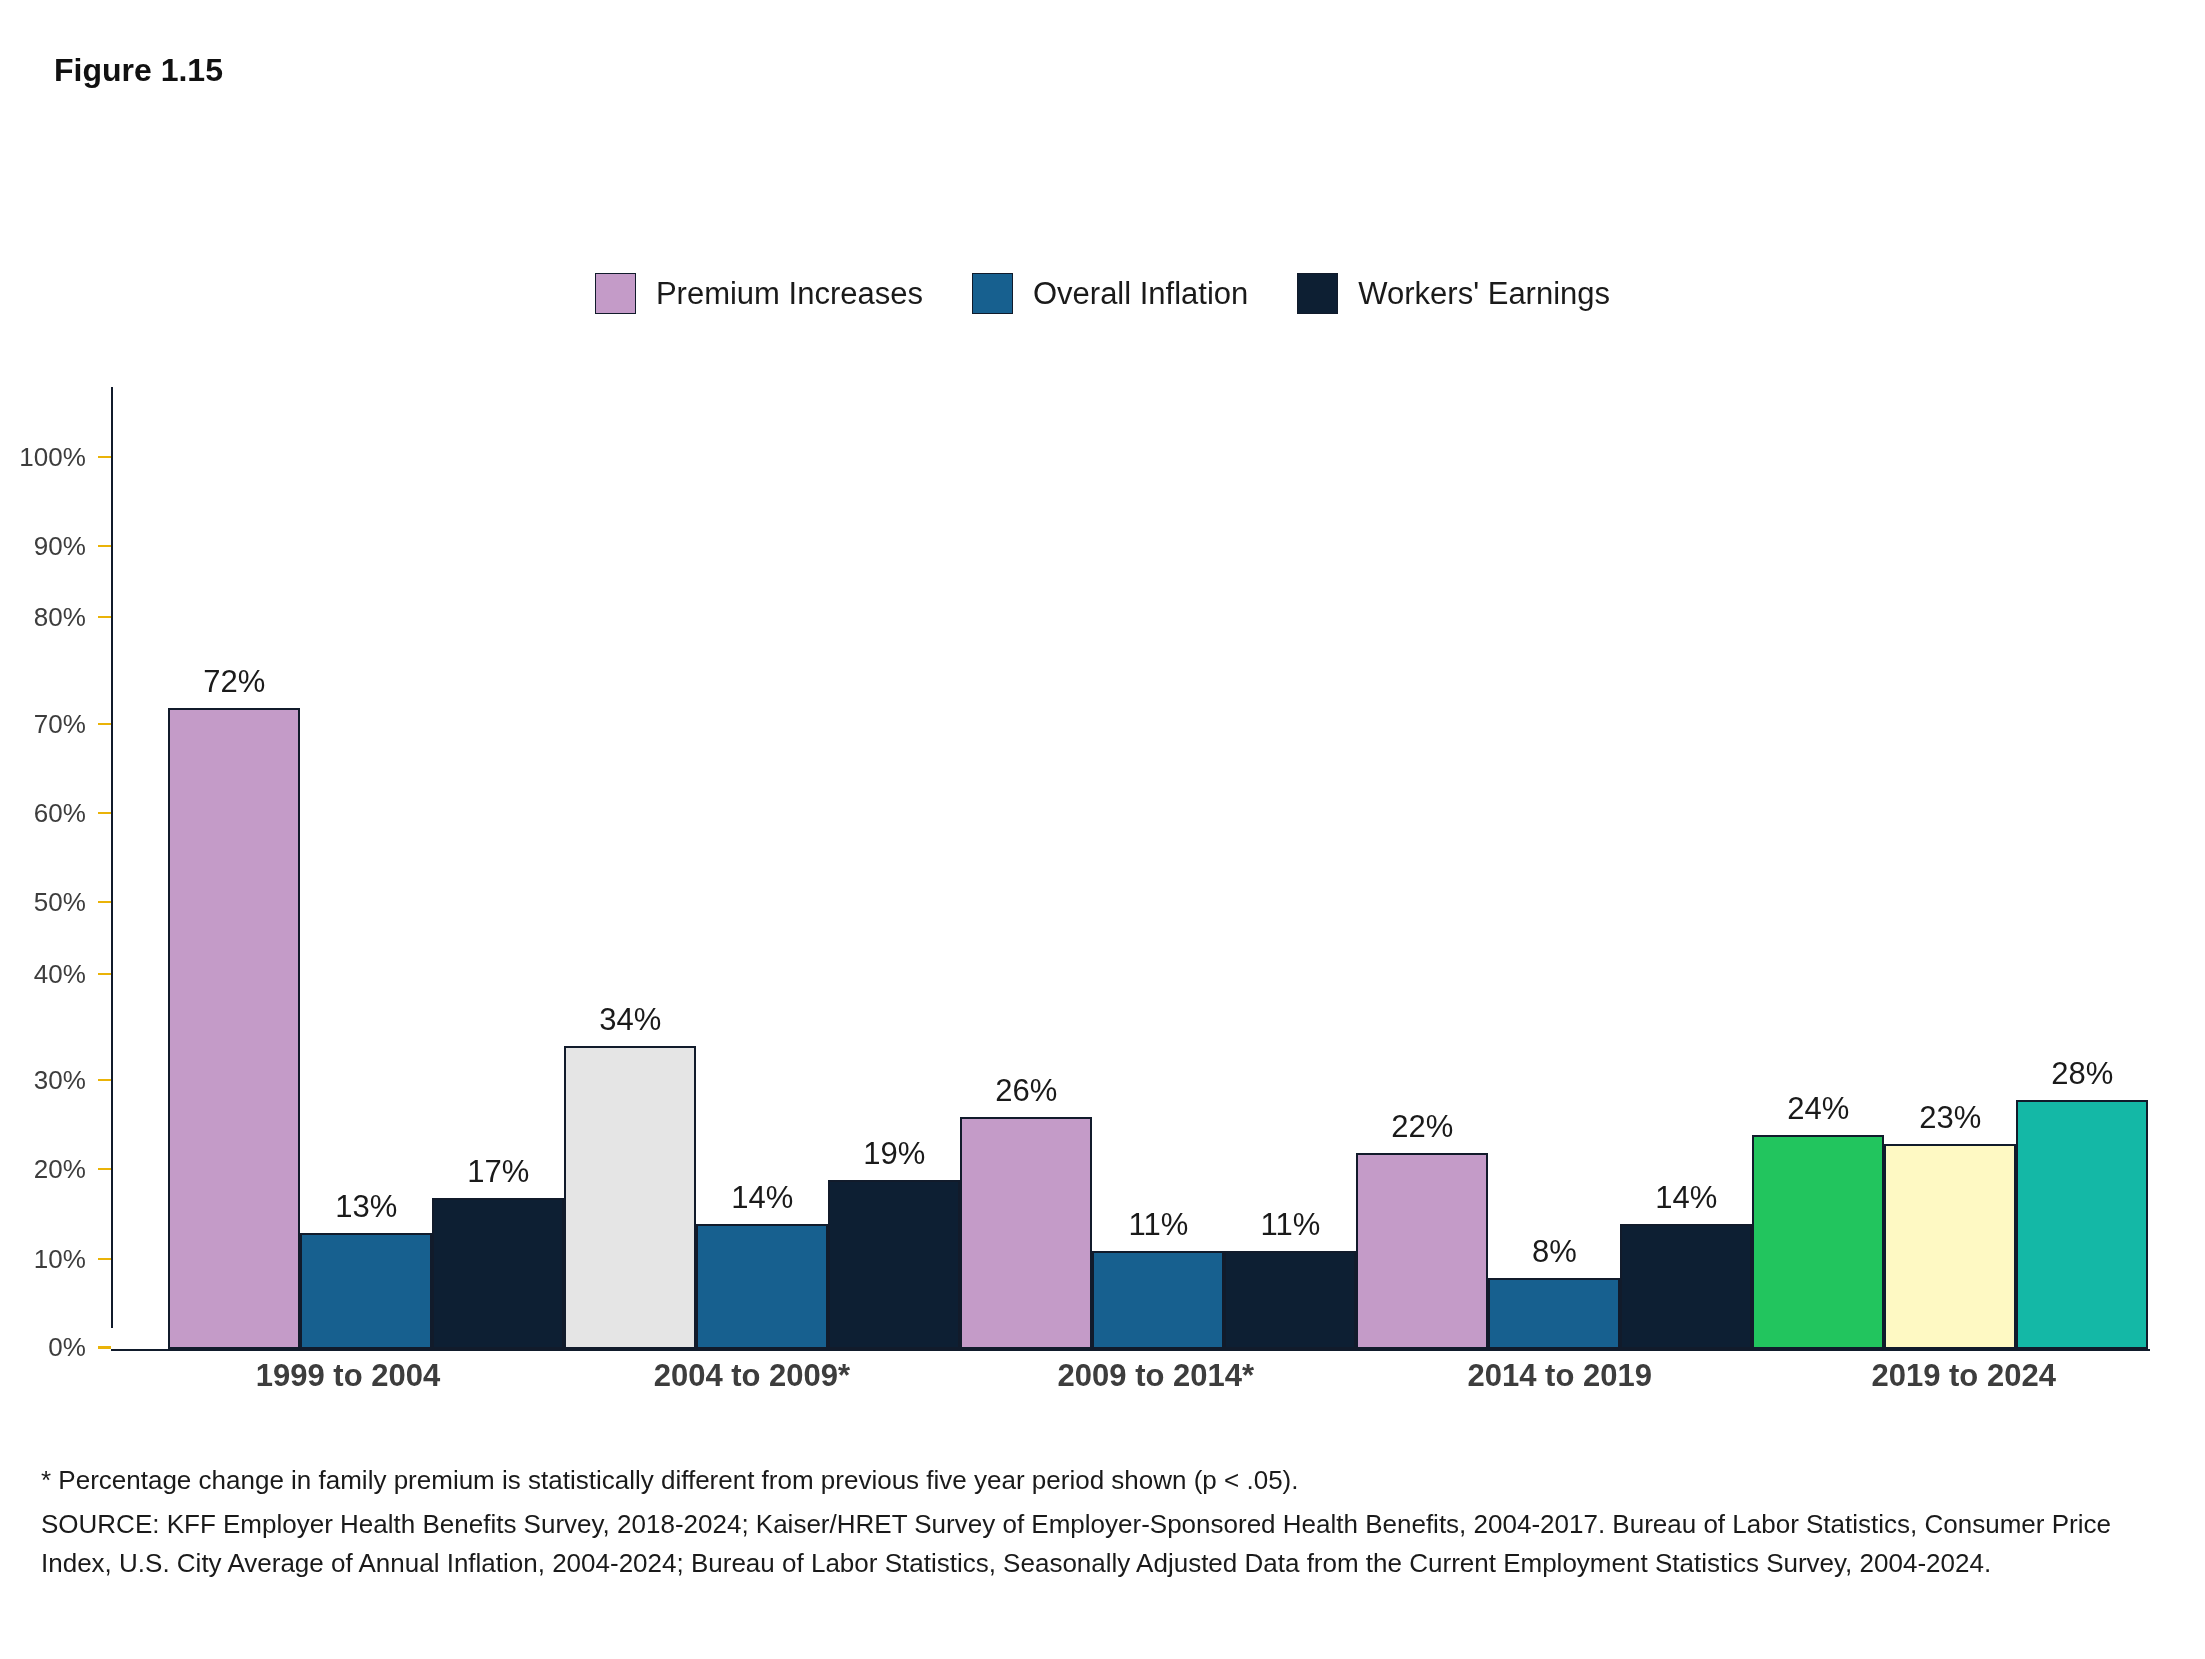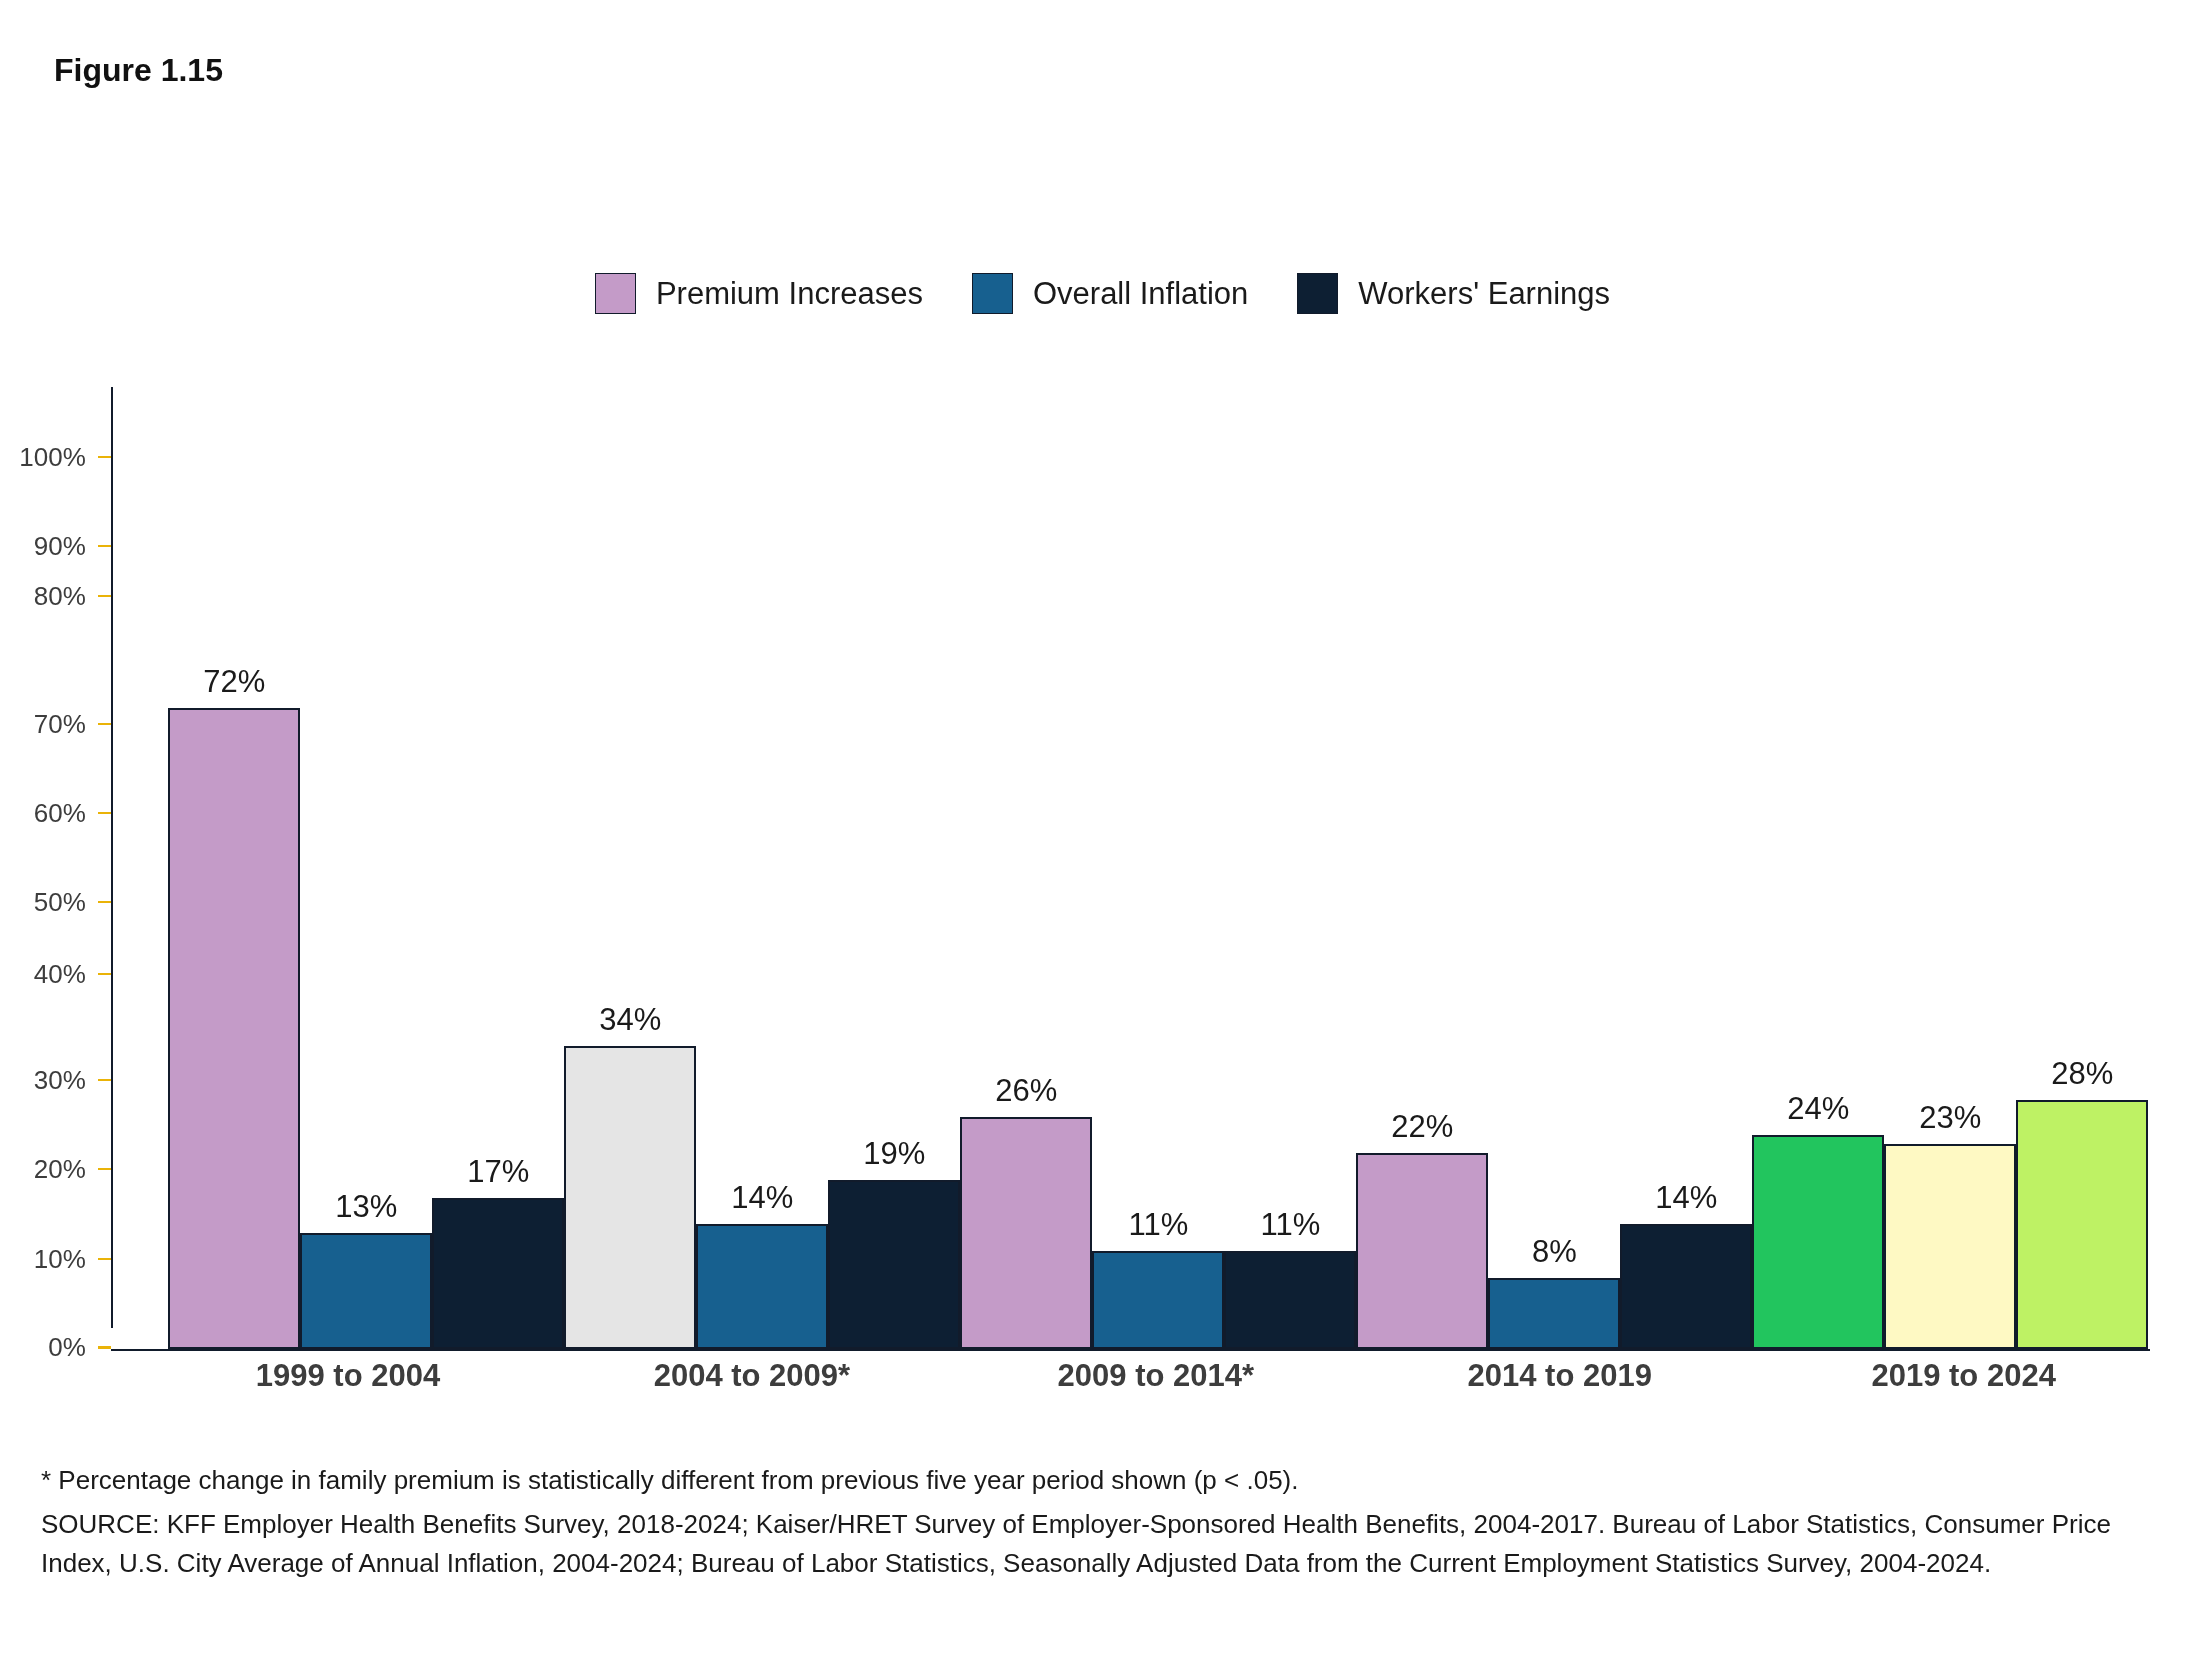--- a/index.html
+++ b/index.html
@@ -227,21 +227,21 @@
       </div>
       <div class="y-tick" style="bottom: 448px;">
         <span class="y-tick-label">50%</span>
       </div>
       <div class="y-tick" style="bottom: 537px;">
         <span class="y-tick-label">60%</span>
       </div>
       <div class="y-tick" style="bottom: 626px;">
         <span class="y-tick-label">70%</span>
       </div>
-      <div class="y-tick" style="bottom: 754px;">
+      <div class="y-tick" style="bottom: 733px;">
         <span class="y-tick-label">80%</span>
       </div>
       <div class="y-tick" style="bottom: 804px;">
         <span class="y-tick-label">90%</span>
       </div>
       <div class="y-tick" style="bottom: 893px;">
         <span class="y-tick-label">100%</span>
       </div>
     </div>
 
@@ -319,21 +319,21 @@
           <div class="bar" style="background: #22c55e; height: 214px;">
             <span class="bar-label">24%</span>
           </div>
         </div>
         <div class="bar-wrap">
           <div class="bar" style="background: #fef9c3; height: 205px;">
             <span class="bar-label">23%</span>
           </div>
         </div>
         <div class="bar-wrap">
-          <div class="bar" style="background: #bef264; height: 249px; text-align: center;">
+          <div class="bar" style="background: #14b8a6; height: 249px; text-align: center;">
             <span class="bar-label">28%</span>
           </div>
         </div>
       </div>
     </div>
 </div>
 
 <div class="cat-row" id="cat-row">
     <div class="cat-label">1999 to 2004</div>
     <div class="cat-label">2004 to 2009*</div>

